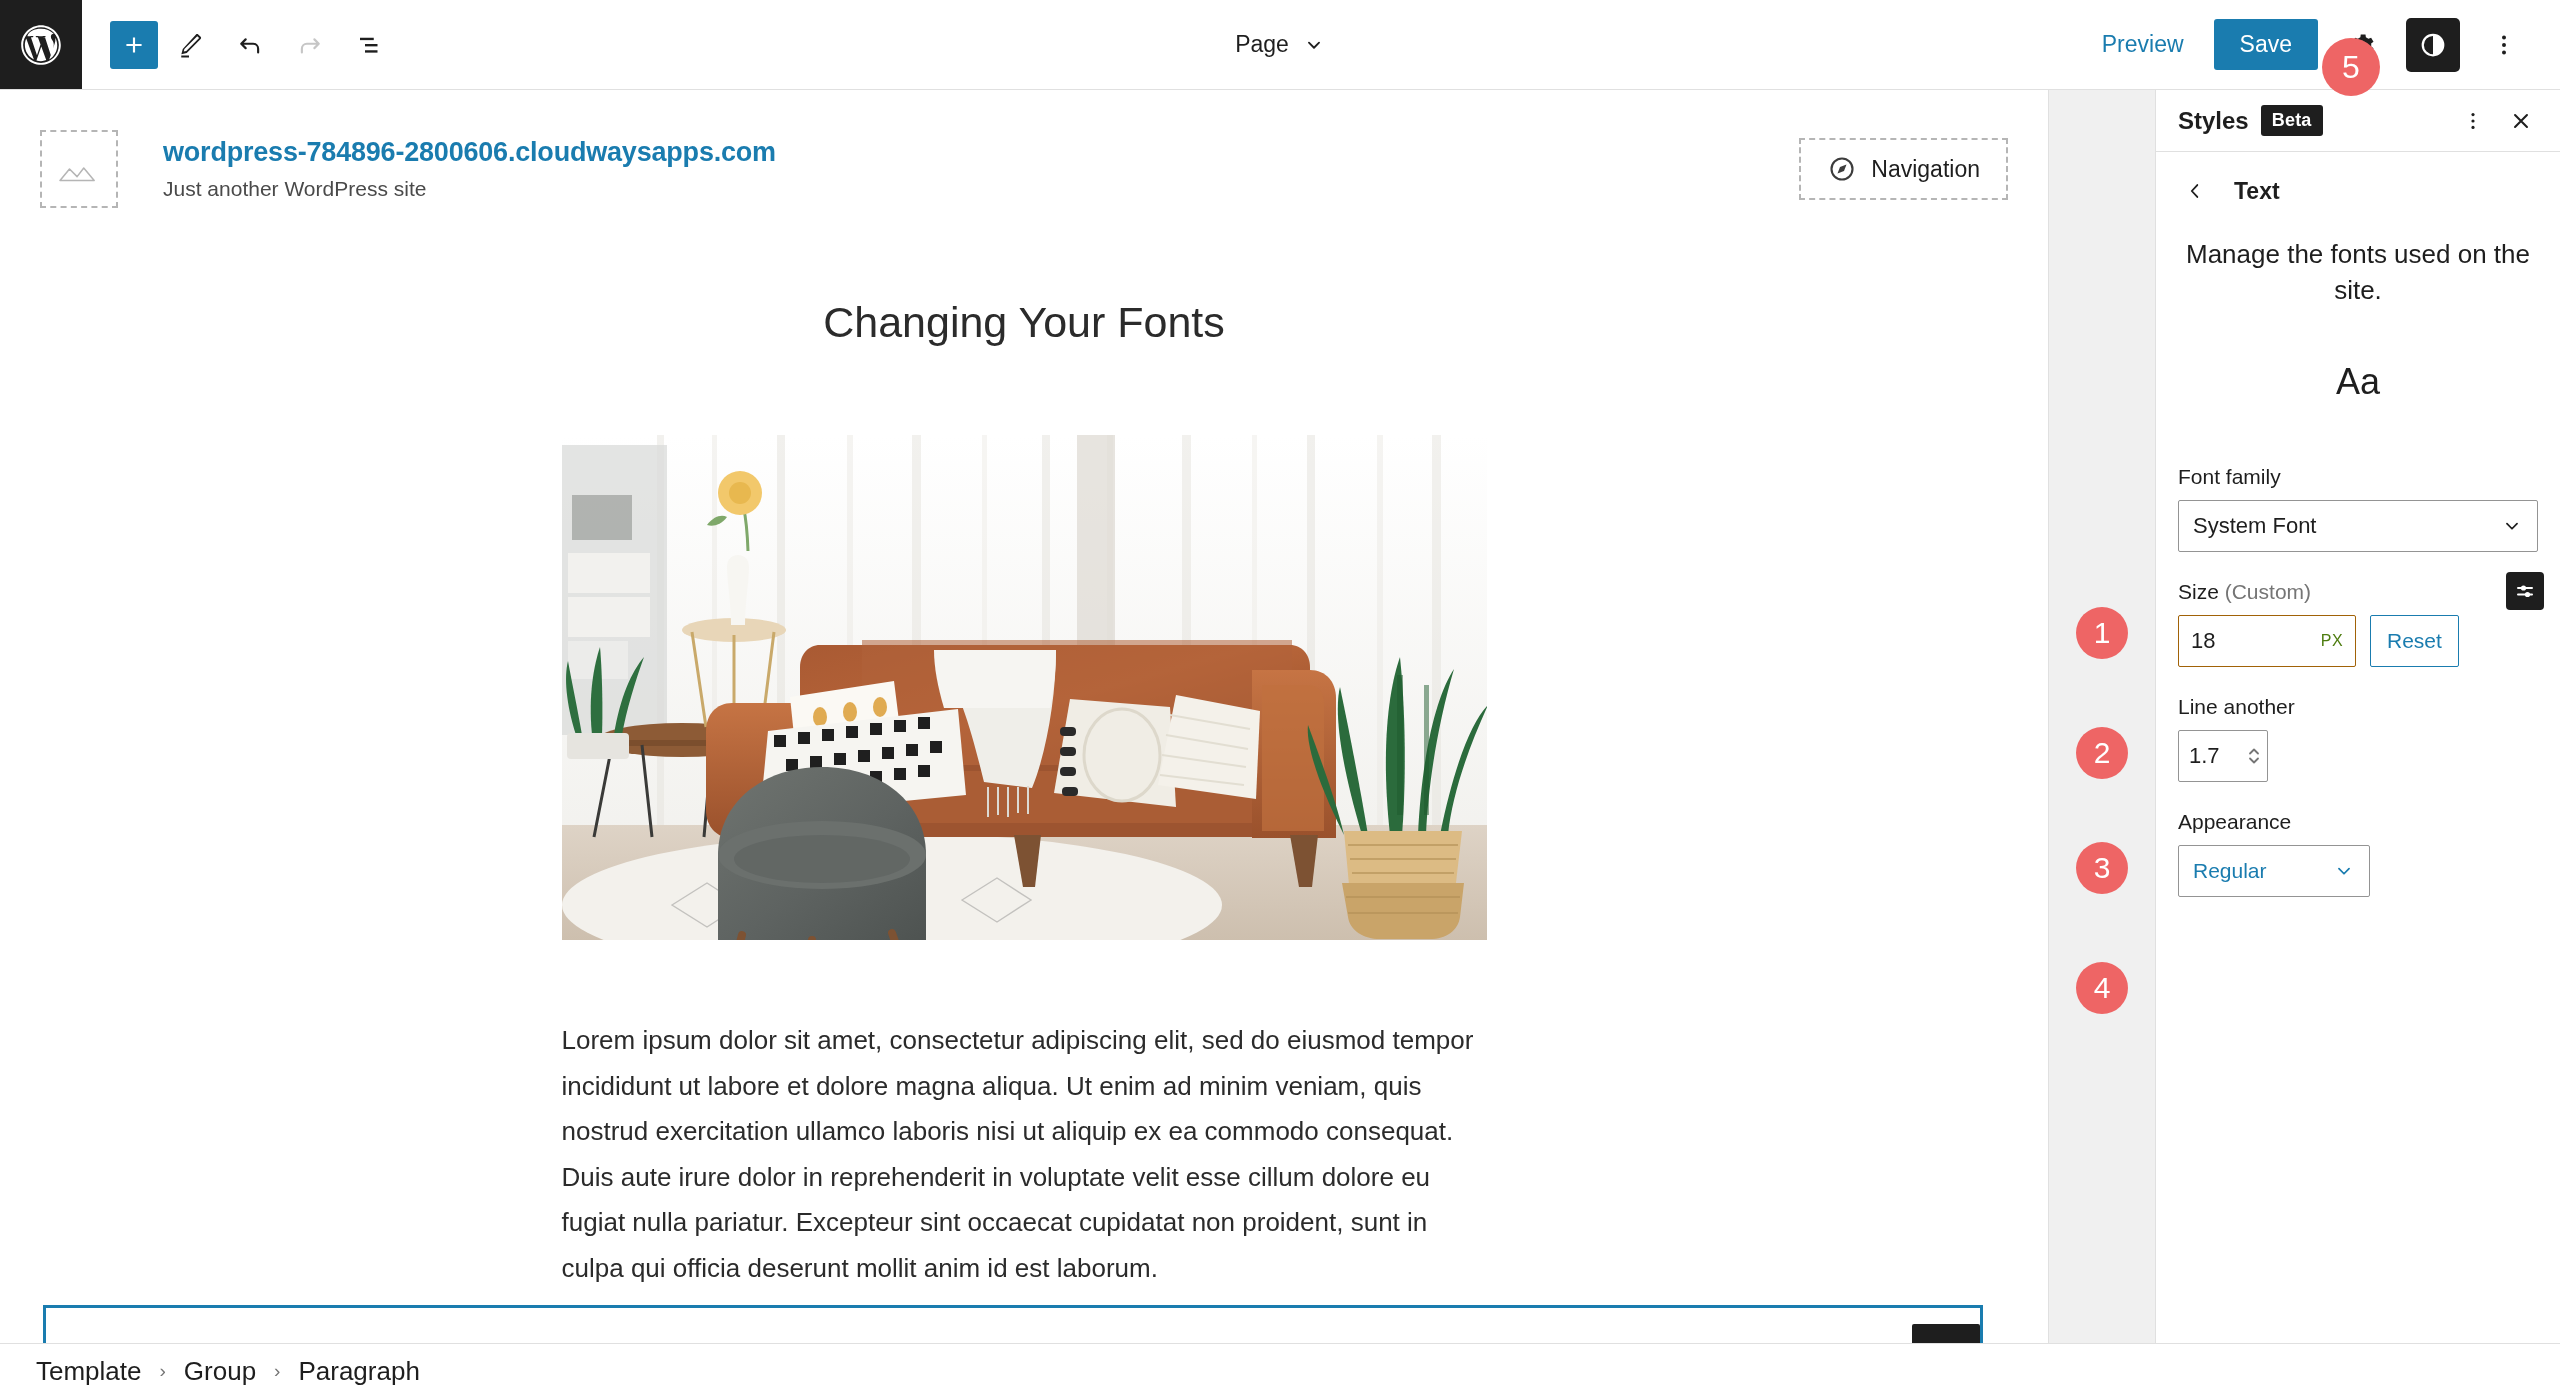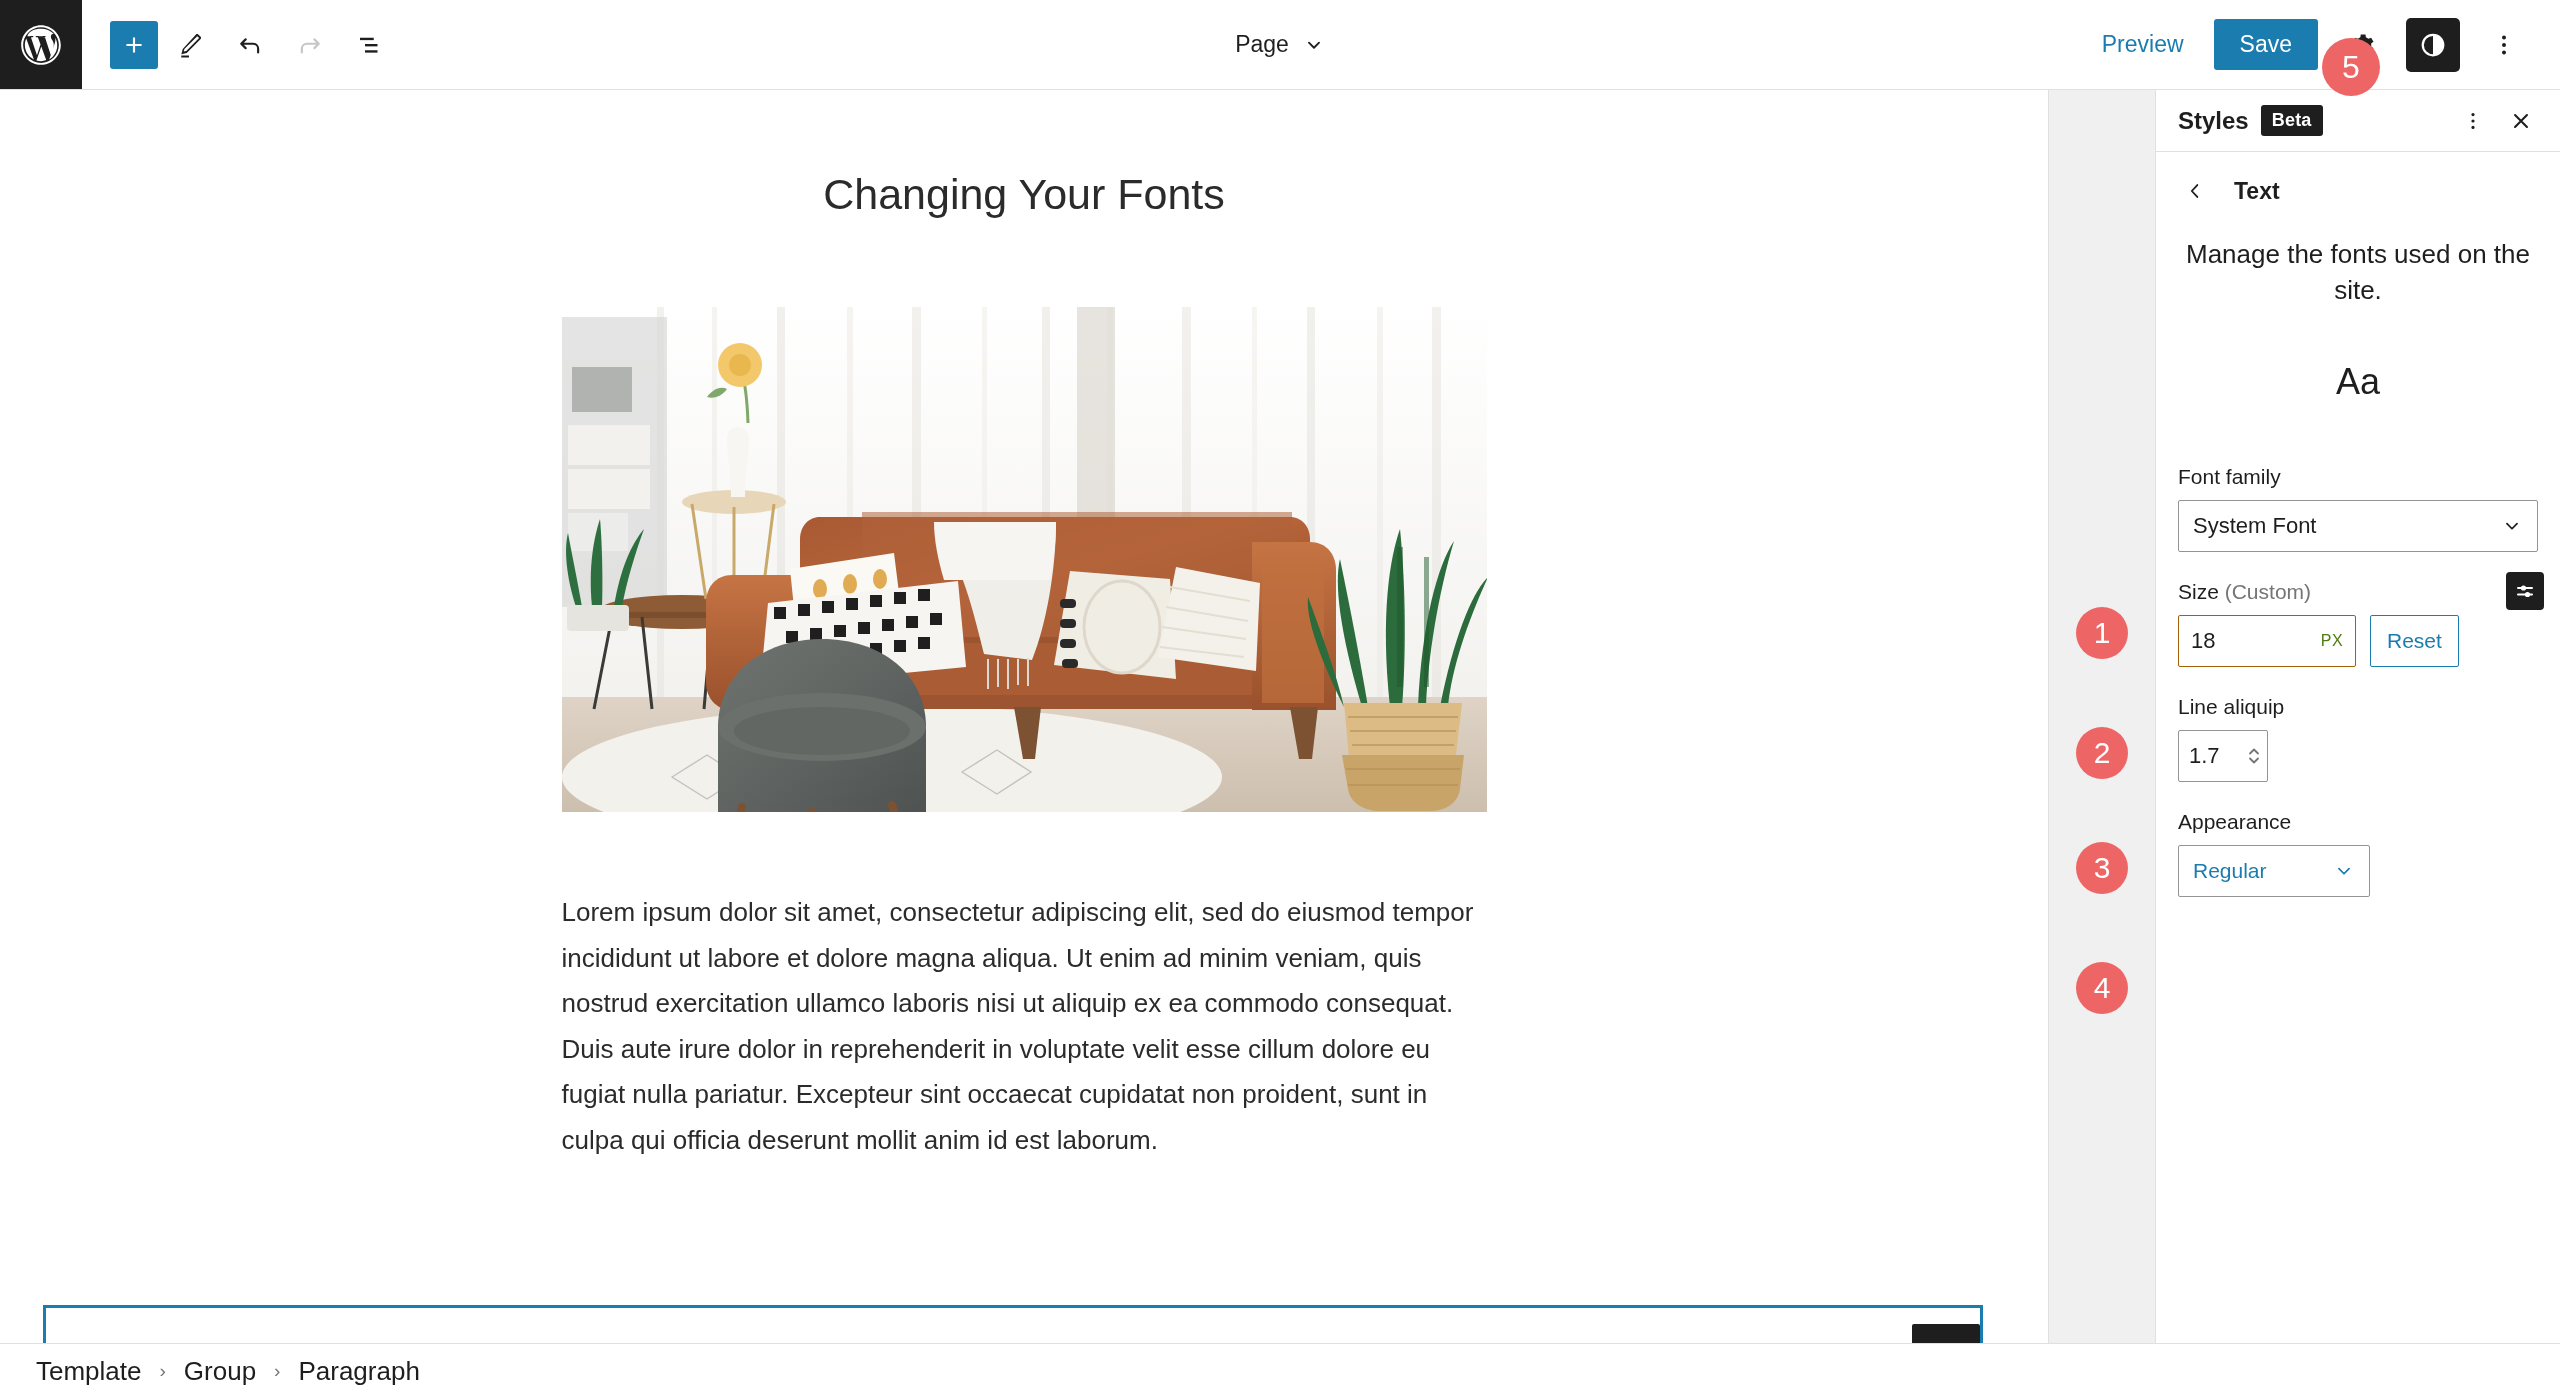--- a/index.html
+++ b/index.html
@@ -272,20 +272,38 @@
       </button>
     </div>
   </div>
 
   <div class="badge-top">5</div>
 
   <div class="body-wrap">
 
     <div class="canvas-area">
 
+      <div class="site-header">
+        <div class="logo-placeholder">
+          <svg width="46" height="38" viewBox="0 0 48 40">
+            <path fill="none" stroke="#b5b5b5" stroke-width="1.6" stroke-linejoin="round" d="M4 32l10-12 8 8 7-9 11 13z"></path>
+          </svg>
+        </div>
+        <div class="site-id">
+          <div class="site-title">wordpress-784896-2800606.cloudwaysapps.com</div>
+          <div class="site-tagline">Just another WordPress site</div>
+        </div>
+        <div class="nav-block">
+          <svg width="30" height="30" viewBox="0 0 24 24">
+            <circle cx="12" cy="12" r="8.4" fill="none" stroke="#3c3c3c" stroke-width="1.7"></circle>
+            <path fill="#3c3c3c" d="M15.6 8.4l-2 5.2-5.2 2 2-5.2z"></path>
+          </svg>
+          <span class="nav-label">Navigation</span>
+        </div>
+      </div>
 
       <div class="post-content">
         <h1 class="post-heading">Changing Your Fonts</h1>
 
         <div class="post-figure">
           <svg class="room-photo" viewBox="0 0 925 505" preserveAspectRatio="none">
             <defs>
               <linearGradient id="curtain" x1="0" y1="0" x2="0" y2="1">
                 <stop offset="0%" stop-color="#ffffff"></stop>
                 <stop offset="100%" stop-color="#efeeea"></stop>
@@ -541,21 +559,21 @@
         <div class="size-row">
           <div class="num-input">
             <span>18</span>
             <span class="unit">PX</span>
           </div>
           <button class="reset-btn">Reset</button>
         </div>
       </div>
 
       <div class="ctrl-group">
-        <div class="ctrl-label">Line aliquip</div>
+        <div class="ctrl-label">Line another</div>
         <div class="lh-input">
           <span>1.7</span>
           <span class="spinner">
             <svg width="20" height="26" viewBox="0 0 20 26">
               <path fill="none" stroke="#757575" stroke-width="1.8" stroke-linecap="round" stroke-linejoin="round" d="M6 10.5L10 6.5l4 4"></path>
               <path fill="none" stroke="#757575" stroke-width="1.8" stroke-linecap="round" stroke-linejoin="round" d="M6 15.5l4 4 4-4"></path>
             </svg>
           </span>
         </div>
       </div>

